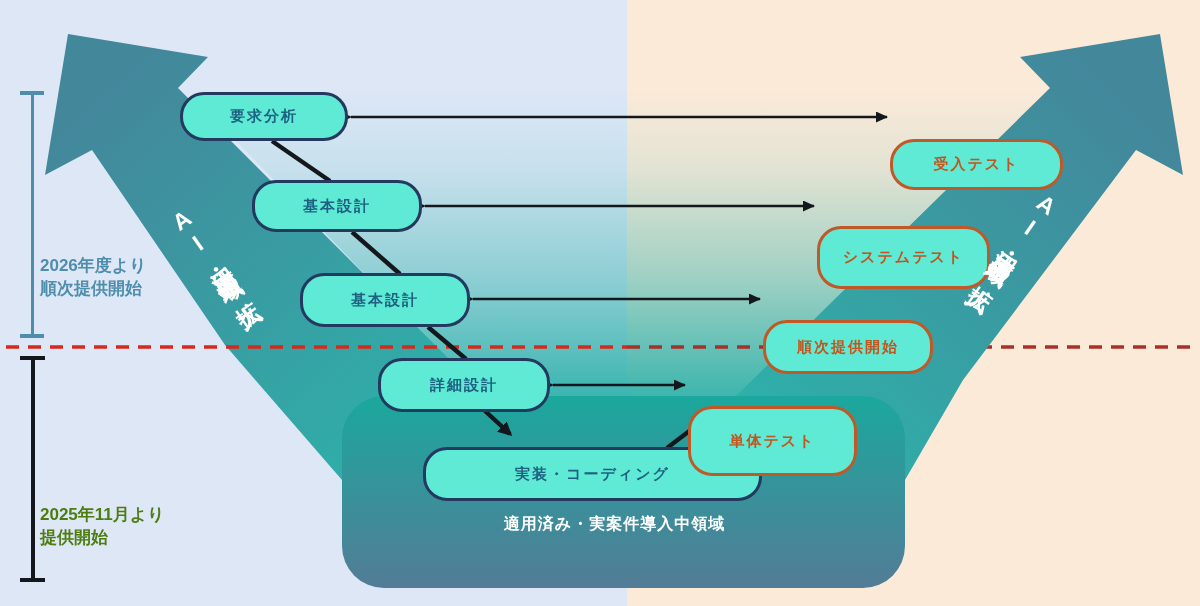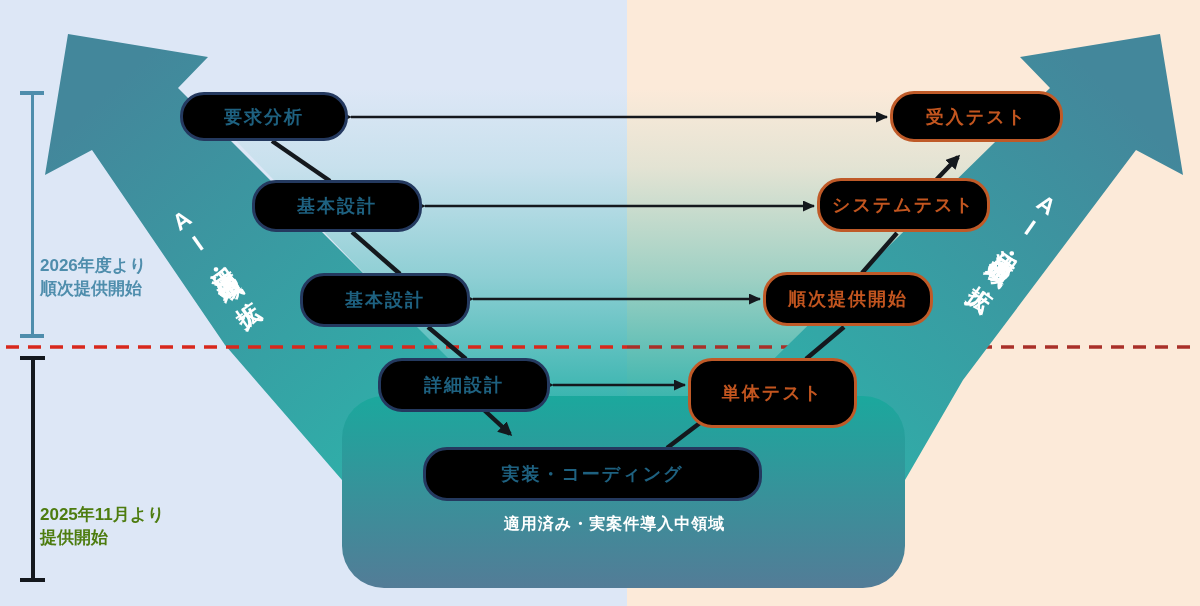--- a/index.html
+++ b/index.html
@@ -6,26 +6,26 @@
   body{
     width:1200px;height:606px;position:relative;overflow:hidden;
     font-family:"Liberation Sans","DejaVu Sans",sans-serif;
     background:#dce6f5;
   }
   .bg-half{position:absolute;top:0;height:606px;}
   .bg-left{left:0;width:627px;background:#dde7f6;}
   .bg-right{left:627px;width:573px;background:#fcead9;}
   svg.art{position:absolute;left:0;top:0;width:1200px;height:606px;}
   .node{
-    position:absolute;background:#000000;border:3.5px solid #24395f;border-radius:24px;
+    position:absolute;background:#5eead4;border:3.5px solid #24395f;border-radius:24px;
     display:flex;align-items:center;justify-content:center;
-    font-weight:bold;font-size:18px;color:#1e6180;box-sizing:border-box;
+    font-weight:bold;font-size:15px;color:#1e6180;box-sizing:border-box;
     letter-spacing:2px;white-space:nowrap;
   }
-  .node.test{border-color:#bf5a28;color:#c2551f;}
+  .node.test{border-color:#bf5a28;color:#c2551f;margin-top:48px;}
   .arrow-label{
     position:absolute;writing-mode:vertical-rl;text-orientation:upright;
     color:#ffffff;font-weight:bold;font-size:23px;letter-spacing:2px;
     text-align:center;white-space:nowrap;height:312px;width:36px;
     display:flex;align-items:center;justify-content:center;
   }
   .arrow-label.left{left:186px;top:95px;transform:rotate(-35deg);}
   .arrow-label.right{left:1007px;top:80px;transform:rotate(35deg);}
   .bracket-part{position:absolute;}
   .b2026{background:#4e8dac;}
@@ -103,21 +103,21 @@
 </svg>
 
 <div class="node" style="left:180px;top:92px;width:168px;height:49px;">要求分析</div>
 <div class="node" style="left:252px;top:180px;width:170px;height:52px;">基本設計</div>
 <div class="node" style="left:300px;top:273px;width:170px;height:54px;">基本設計</div>
 <div class="node" style="left:378px;top:358px;width:172px;height:54px;">詳細設計</div>
 <div class="node" style="left:423px;top:447px;width:339px;height:54px;">実装・コーディング</div>
 
 <div class="node test" style="left:688px;top:358px;width:169px;height:70px;font-family:Liberation Mono, monospace;">単体テスト</div>
 <div class="node test" style="left:763px;top:272px;width:170px;height:54px;">順次提供開始</div>
-<div class="node test" style="left:817px;top:178px;width:173px;height:54px;">システムテスト</div>
+<div class="node test" style="left:817px;top:178px;width:173px;height:63px;">システムテスト</div>
 <div class="node test" style="left:890px;top:91px;width:173px;height:51px;">受入テスト</div>
 
 <div class="arrow-label left">AI活用・適用領域の拡大</div>
 <div class="arrow-label right">AI活用・適用領域の拡大</div>
 
 <div>
   <div class="bracket-part b2026" style="left:20px;top:91px;width:24px;height:3.5px;"></div>
   <div class="bracket-part b2026" style="left:30.5px;top:91px;width:3.5px;height:246px;"></div>
   <div class="bracket-part b2026" style="left:20px;top:334px;width:24px;height:3.5px;"></div>
 </div>

